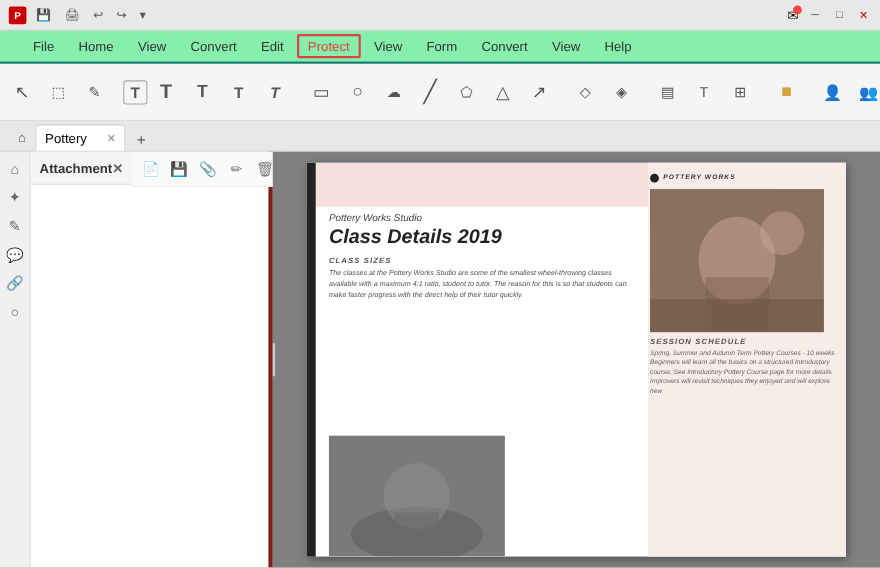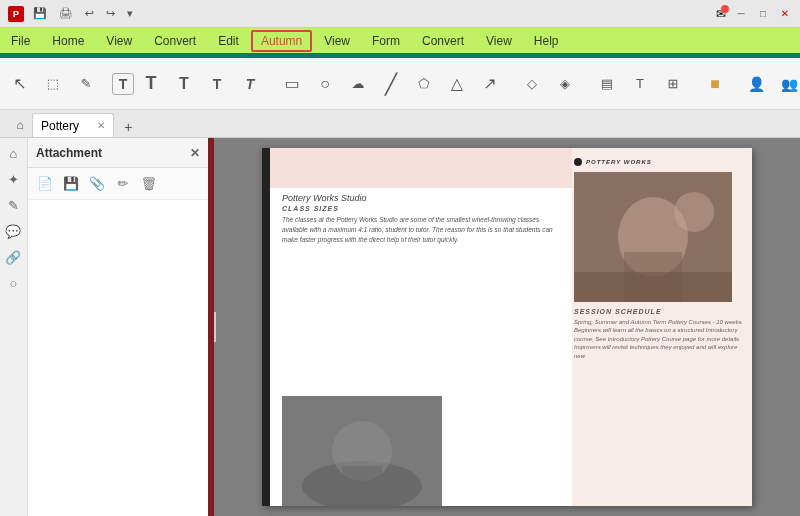--- a/index.html
+++ b/index.html
@@ -18,25 +18,25 @@
     #title-bar-left { display: flex; align-items: center; gap: 6px; }
     #title-bar-center { position: absolute; left: 50%; transform: translateX(-50%); font-size: 12px; color: #333; }
     #title-bar-right { display: flex; gap: 8px; align-items: center; }
     .win-btn { width: 14px; height: 14px; display: flex; align-items: center; justify-content: center; font-size: 10px; cursor: pointer; color: #555; }
     .title-icon { width: 16px; height: 16px; background: #c00; border-radius: 2px; display: flex; align-items: center; justify-content: center; color: white; font-size: 9px; font-weight: bold; }
     .toolbar-quick-btn { font-size: 11px; color: #555; padding: 1px 3px; cursor: pointer; }
 
     
     #menu-bar {
       height: 30px;
-      background: #bef264;
-      display: flex;
-      align-items: center;
-      padding: 0 1px;
-      border-bottom: 5px solid #0f766e;
+      background: #86efac;
+      display: flex;
+      align-items: center;
+      padding: 0 20px;
+      border-bottom: 2px solid #0f766e;
       gap: 2px;
     }
     .menu-item {
       padding: 4px 10px;
       font-size: 12px;
       color: #333;
       cursor: pointer;
       border-radius: 2px;
     }
     .menu-item.active {
@@ -111,25 +111,25 @@
       gap: 4px;
     }
     .sidebar-icon {
       width: 22px; height: 22px;
       display: flex; align-items: center; justify-content: center;
       font-size: 13px; color: #666; cursor: pointer; border-radius: 2px;
     }
 
     
     #panel {
-      width: 186px;
+      width: 220px;
       background: #fff;
-      border-right: 6px solid #7f1d1d;
-      display: flex;
-      flex-direction: column;
+      border-right: 4px solid #7f1d1d;
+      display: flex;
+      flex-direction: row;
     }
     #panel-header {
       height: 30px;
       background: #f5f5f5;
       border-bottom: 1px solid #ddd;
       display: flex;
       align-items: center;
       justify-content: space-between;
       padding: 0 8px;
       font-size: 12px;
@@ -271,21 +271,21 @@
     <div class="win-btn" style="color:#c00;">✕</div>
   </div>
 </div>
 
 <div id="menu-bar">
   <div class="menu-item">File</div>
   <div class="menu-item">Home</div>
   <div class="menu-item">View</div>
   <div class="menu-item">Convert</div>
   <div class="menu-item">Edit</div>
-  <div class="menu-item active">Autumn</div>
+  <div class="menu-item active">Protect</div>
   <div class="menu-item">View</div>
   <div class="menu-item">Form</div>
   <div class="menu-item">Convert</div>
   <div class="menu-item">View</div>
   <div class="menu-item">Help</div>
 </div>
 
 <div id="ribbon">
   <div class="ribbon-group">
     <div class="ribbon-btn">↖</div>
@@ -373,20 +373,21 @@
     <div id="pdf-page">
 
       <div class="pdf-top-pink"></div>
 
       <div class="pdf-left-bar"></div>
 
       <div class="pdf-right-pink"></div>
 
       <div class="pdf-content-left">
         <div class="pdf-subtitle">Pottery Works Studio</div>
+        <div class="pdf-title">Class Details 2019</div>
         <div class="pdf-section-label">CLASS SIZES</div>
         <div class="pdf-body-text">The classes at the Pottery Works Studio are some of the smallest wheel-throwing classes available with a maximum 4:1 ratio, student to tutor. The reason for this is so that students can make faster progress with the direct help of their tutor quickly.</div>
       </div>
 
       <div class="pdf-right-content">
         <div class="pdf-pottery-logo">
           <div class="pottery-circle"></div>
           <span class="pottery-text">POTTERY WORKS</span>
         </div>
         <div class="pdf-right-image" style="background: linear-gradient(160deg, #6a5a4a 0%, #8a6a58 40%, #b89080 100%); position:relative; overflow:hidden;">

